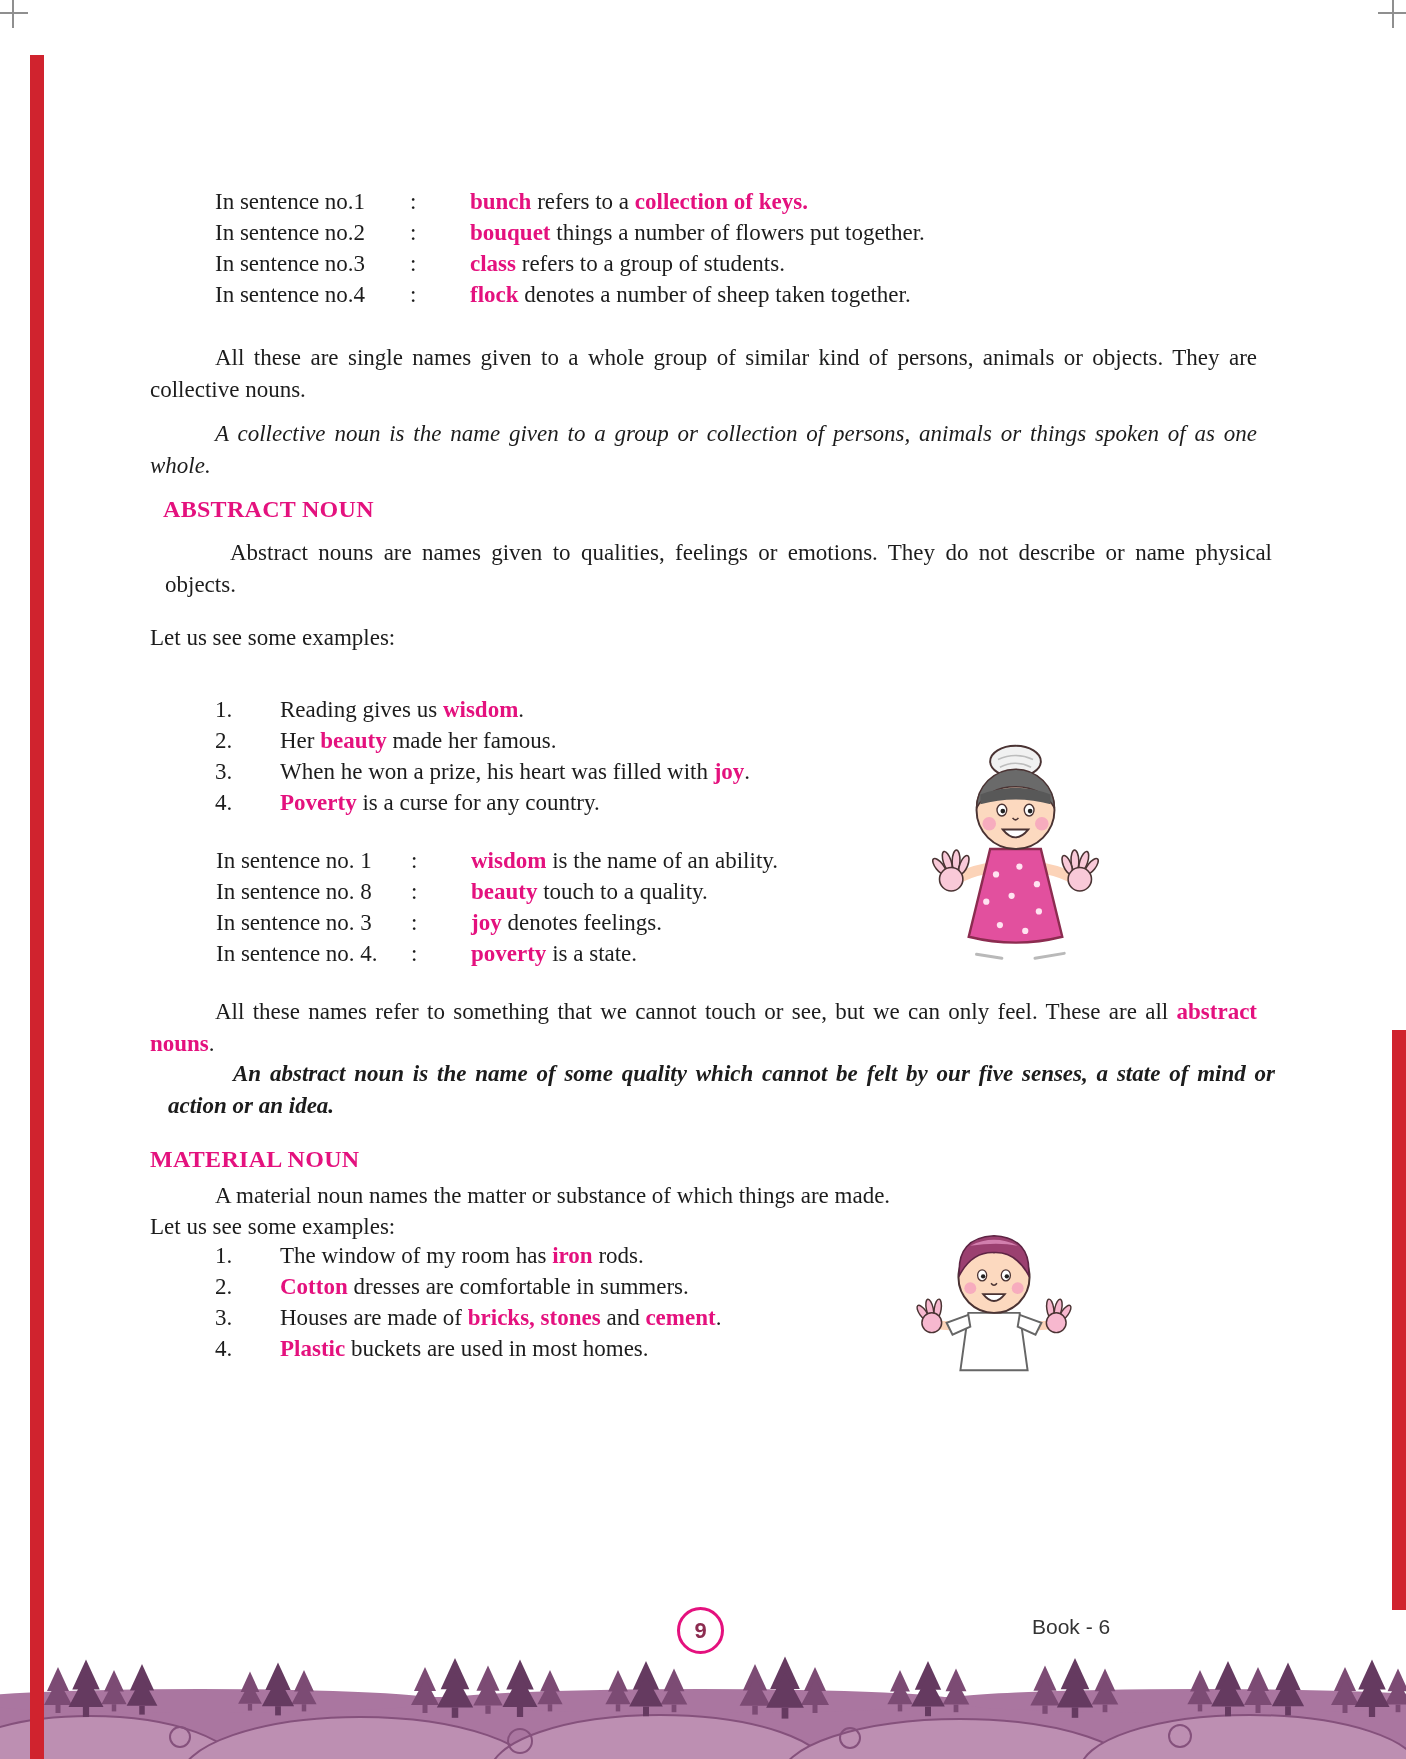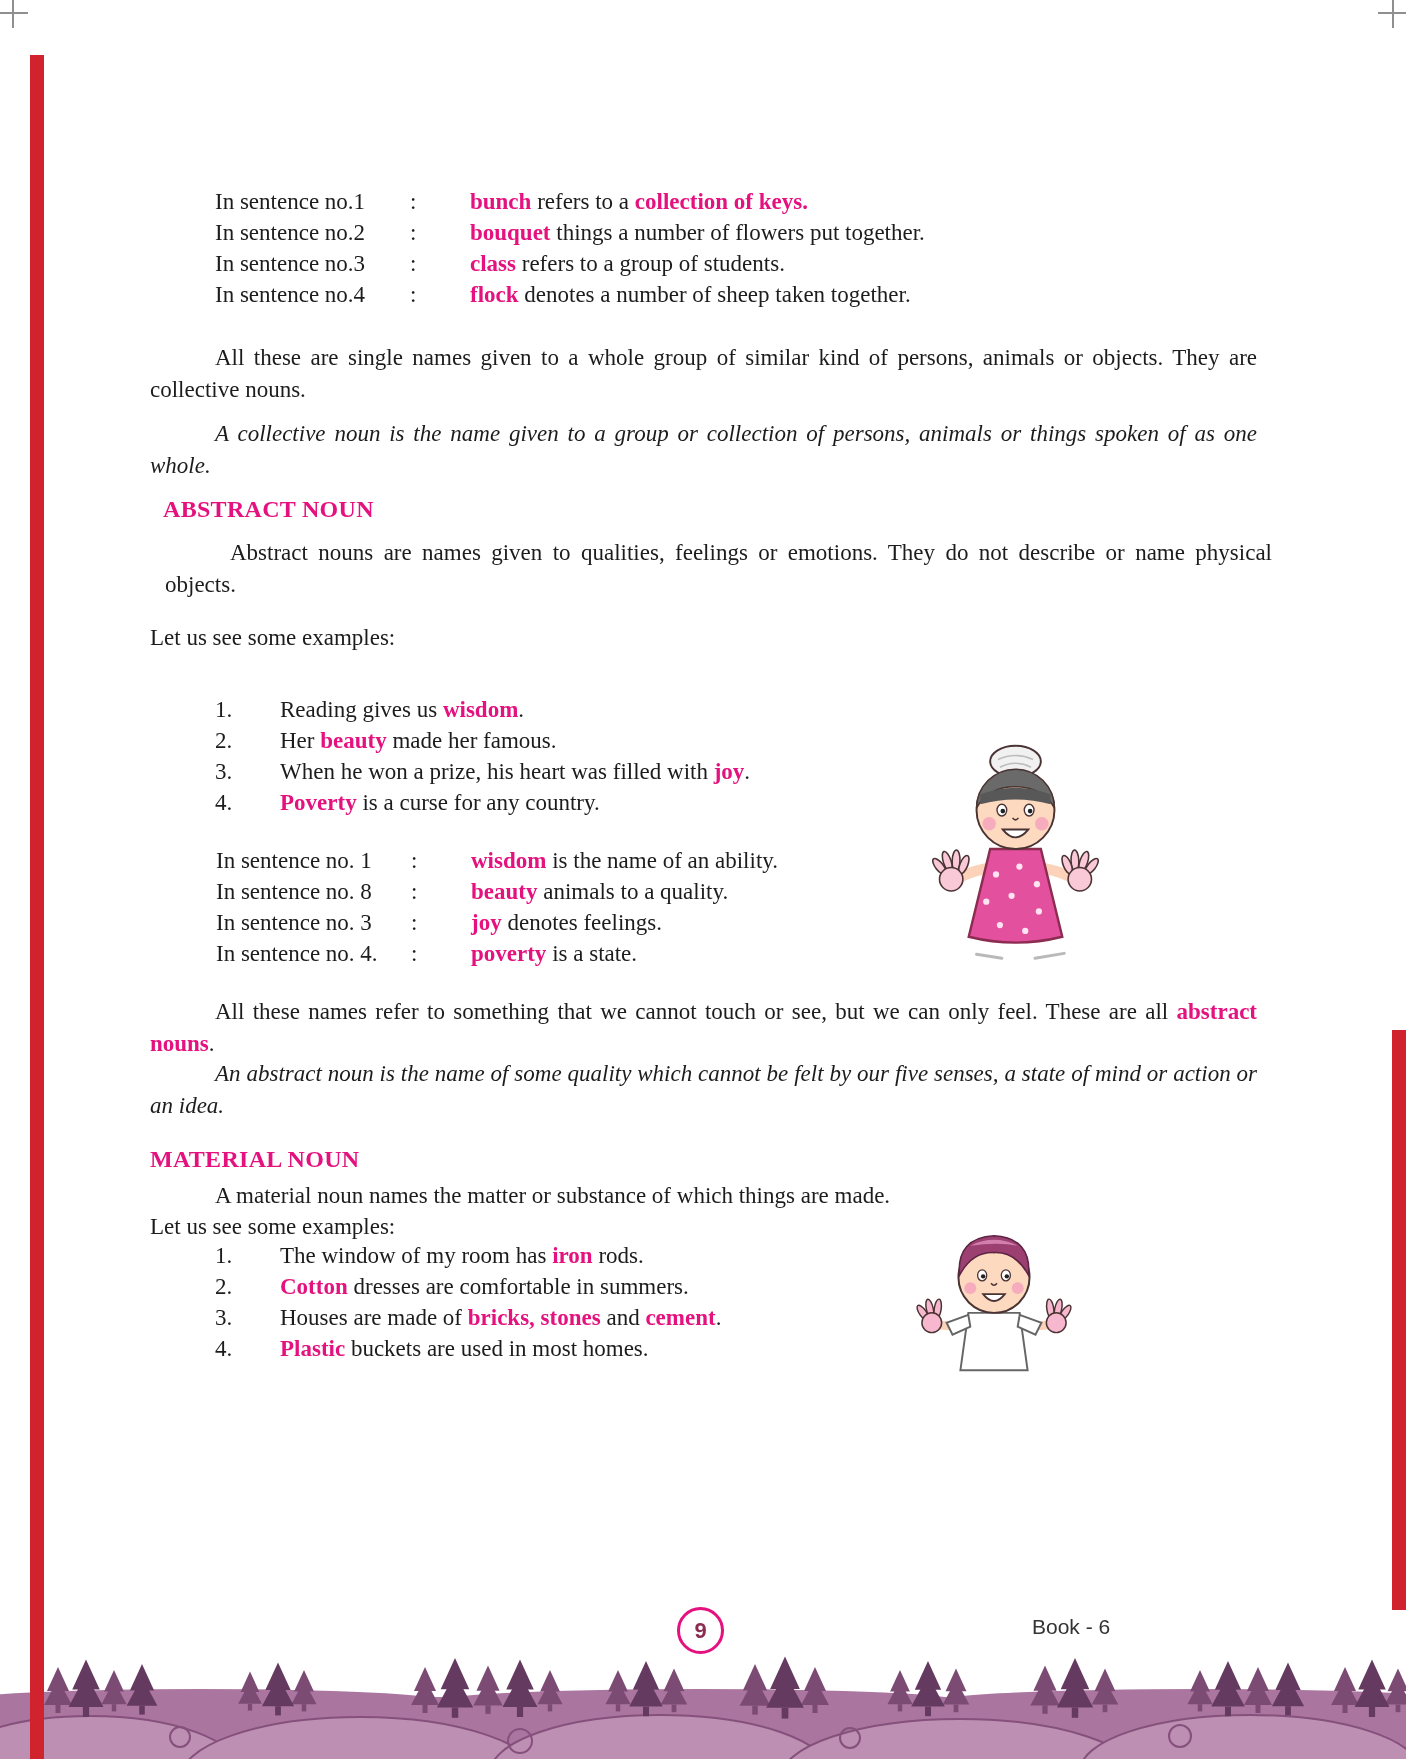--- a/index.html
+++ b/index.html
@@ -118,21 +118,21 @@
 
 <div class="abs expl-block" style="left:216px;top:845px;width:720px;">
   <div class="expl-row">
     <span>In sentence no. 1</span>
     <span>:</span>
     <span><span class="accent">wisdom</span><span> is the name of an ability.</span></span>
   </div>
   <div class="expl-row">
     <span>In sentence no. 8</span>
     <span>:</span>
-    <span><span class="accent">beauty</span><span> animals to a quality.</span></span>
+    <span><span class="accent">beauty</span><span> touch to a quality.</span></span>
   </div>
   <div class="expl-row">
     <span>In sentence no. 3</span>
     <span>:</span>
     <span><span class="accent">joy</span><span> denotes feelings.</span></span>
   </div>
   <div class="expl-row">
     <span>In sentence no. 4.</span>
     <span>:</span>
     <span><span class="accent">poverty</span><span> is a state.</span></span>
@@ -184,21 +184,21 @@
   <circle cx="73" cy="88" r="7" style="fill:#f6a3bd;opacity:.85;"></circle>
   <circle cx="127" cy="88" r="7" style="fill:#f6a3bd;opacity:.85;"></circle>
   <path d="M97 82 Q100 86 103 82" style="stroke:#4a3333;fill:none;stroke-width:1.6;"></path>
   <path d="M87 94 Q100 110 113 94 Z" style="fill:#fff;stroke:#4a3333;stroke-width:2;"></path>
 
   <path d="M60 222 L86 226 M120 226 L150 221" style="stroke:#b9b9b9;fill:none;stroke-width:3;stroke-linecap:round;"></path>
 </svg>
 
 <p class="abs para indent" style="left:150px;top:996px;width:1107px;"><span>All these names refer to something that we cannot touch or see, but we can only feel. These are all </span><span class="accent">abstract nouns</span><span>.</span></p>
 
-<p class="abs para indent italic" style="left:150px;top:1058px;width:1107px;">An abstract noun is the name of some quality which cannot be felt by our five senses, a state of mind or action or an idea.</p>
+<p class="abs para indent italic" style="left:168px;top:1058px;width:1107px;font-weight:bold;">An abstract noun is the name of some quality which cannot be felt by our five senses, a state of mind or action or an idea.</p>
 
 <h2 class="abs section-heading" style="left:150px;top:1146px;">MATERIAL NOUN</h2>
 
 <p class="abs para indent" style="left:150px;top:1180px;width:1107px;">A material noun names the matter or substance of which things are made.</p>
 
 <p class="abs label-line" style="left:150px;top:1211px;">Let us see some examples:</p>
 
 <div class="abs expl-block" style="left:215px;top:1240px;width:700px;">
   <div class="ex-row">
     <span>1.</span>

